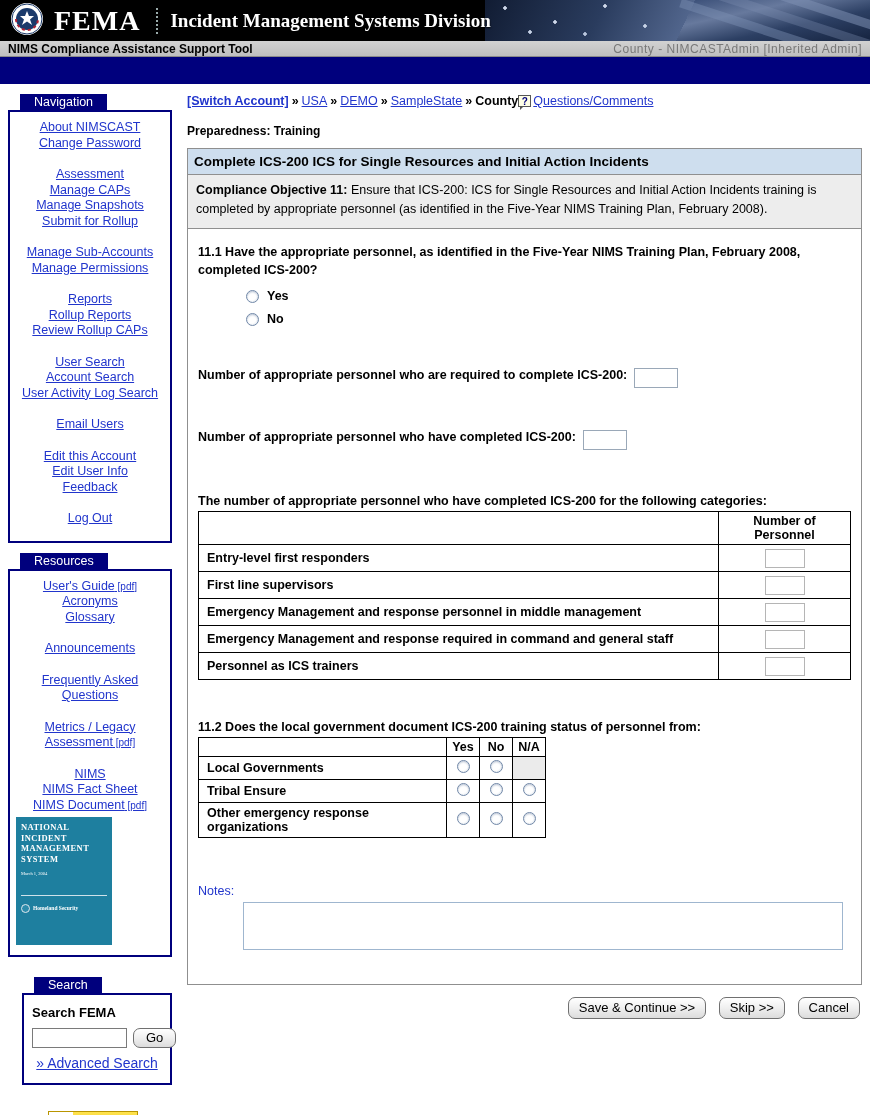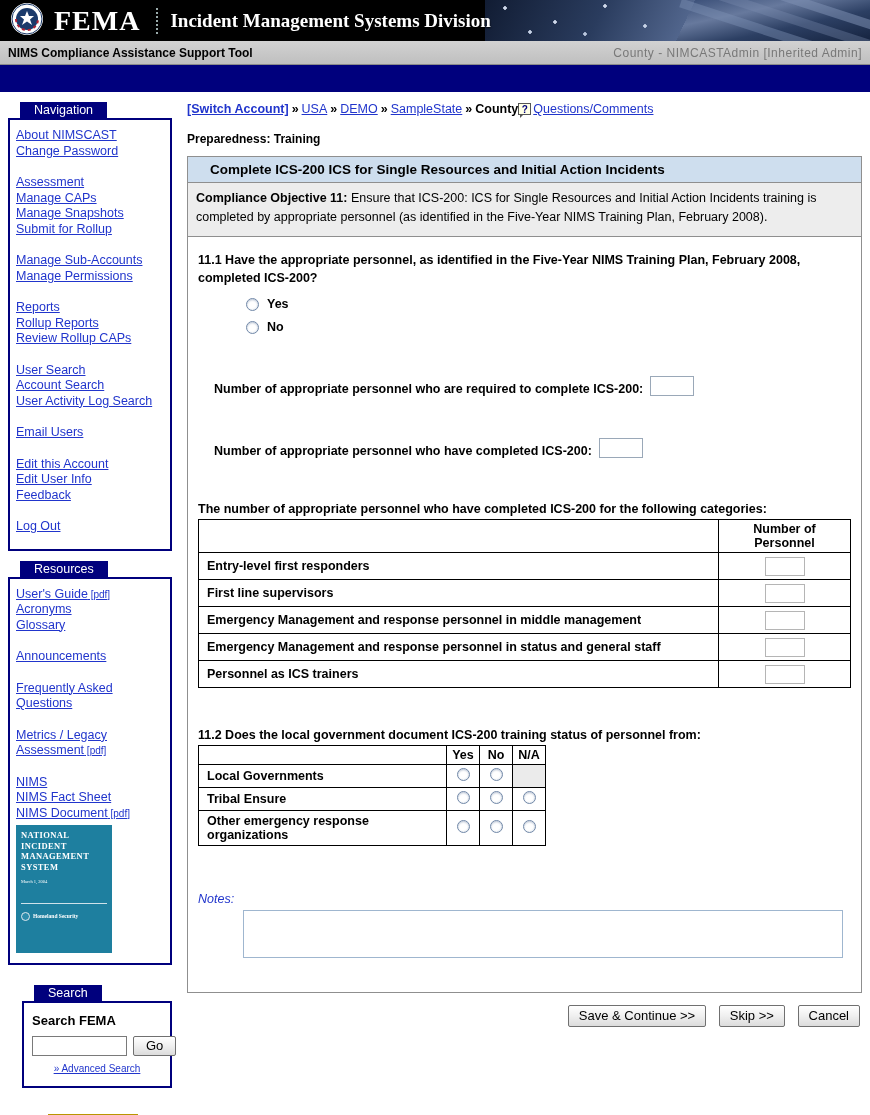--- a/index.html
+++ b/index.html
@@ -21,102 +21,102 @@
       linear-gradient(168deg, #223358 0%, #3a4f78 35%, #67799d 55%, #2c3f63 75%, #15233f 100%);
   }
   .flag .stripe { position:absolute; left:190px; top:-6px; width:230px; height:9px; background:#7d90b3; opacity:.55; transform:rotate(18deg); }
   .flag .stripe2 { top:14px; opacity:.35; }
   .flag .stripe3 { top:34px; opacity:.45; }
   .seal { margin-left:10px; flex:0 0 auto; }
   .fema-logo { color:#fff; font-family:"Liberation Serif","DejaVu Serif",serif; font-weight:bold; font-size:28px; letter-spacing:1px; margin-left:10px; position:relative; z-index:2; }
   .hdr-divider { height:26px; border-left:2px dotted #9aa; margin:0 12px 0 16px; position:relative; z-index:2; }
   .division { color:#fff; font-family:"Liberation Serif","DejaVu Serif",serif; font-weight:bold; font-size:19px; position:relative; z-index:2; white-space:nowrap; text-shadow:0 1px 2px #000; }
 
-  .appbar { height:24px; background:linear-gradient(#d2d2d2,#bfbfbf); display:flex; justify-content:space-between; align-items:center; padding:0 8px; border-bottom:1px solid #8a8a8a; }
+  .appbar { height:16px; background:linear-gradient(#d2d2d2,#bfbfbf); display:flex; justify-content:space-between; align-items:center; padding:0 8px; border-bottom:1px solid #8a8a8a; }
   .appbar .app-title { font-weight:bold; font-size:12px; }
   .appbar .acct { color:#787878; font-size:12px; letter-spacing:.5px; }
   .navybar { height:27px; background:#00007d; }
 
   
   .wrap { display:flex; align-items:flex-start; padding:10px 8px 0 8px; }
   .sidebar { width:164px; flex:0 0 164px; }
   .content { flex:1; margin-left:15px; margin-right:0; }
 
   
   .side-tab { display:inline-block; background:#00007d; color:#fff; font-size:12.5px; padding:1px 14px 2px 14px; margin-left:12px; position:relative; z-index:2; }
   .side-box { border:2px solid #00007d; background:#fff; padding:8px 6px 10px 6px; margin-top:-1px; font-size:12.5px; }
   .side-box .grp { margin-bottom:16px; }
   .side-box .grp:last-child { margin-bottom:4px; }
-  .side-box a { display:block; line-height:15.5px; }
+  .side-box a { display:block; line-height:15.5px;text-align:center; }
   .pdf-sfx { font-size:10px; }
   .side-section { margin-bottom:10px; }
 
   .book { width:96px; height:128px; background:#1e7f9f; color:#fff; padding:5px 5px; font-family:"Liberation Serif","DejaVu Serif",serif; margin-top:2px; position:relative; }
   .book .bk-title { font-size:8.5px; font-weight:bold; letter-spacing:.4px; line-height:1.25; }
   .book .bk-date { font-size:4.5px; margin-top:6px; }
   .book .bk-seal { display:flex; align-items:center; gap:3px; margin-top:28px; }
   .book .bk-seal .circ { width:9px; height:9px; border-radius:50%; border:1px solid #dfe8ee; background:#2d8cab; }
   .book .bk-agency { font-size:5.5px; font-weight:bold; line-height:1.1; }
   .book .bk-line { position:absolute; left:5px; right:5px; top:78px; border-top:1px solid #cfe2ea; }
 
   .search-box { border:2px solid #00007d; background:#fff; padding:10px 8px 12px 8px; margin-top:-1px; }
   .search-label { font-weight:bold; font-size:13px; margin-bottom:8px; }
   .search-row { display:flex; align-items:center; gap:6px; }
   .search-row input { width:95px; height:20px; border:1px solid #7a7a7a; font-size:12px; padding:0 3px; }
-  .adv-link { display:block; text-align:center; margin-top:7px; font-size:10px; }
-
-  .btn { font-size:13px; font-family:"Liberation Sans",sans-serif; color:#000; padding:2px 10px 3px 10px; background:linear-gradient(#ffffff,#f1f1f1 45%,#dcdcdc); border:1px solid #707070; border-radius:2px; cursor:pointer; }
+  .adv-link { display:block; text-align:center; margin-top:7px; font-size:14px; }
+
+  .btn { font-size:13px; font-family:"Liberation Sans",sans-serif; color:#000; padding:2px 10px 3px 10px; background:linear-gradient(#ffffff,#f1f1f1 45%,#dcdcdc); border:1px solid #707070; border-radius:7px; cursor:pointer; }
   .btn-go { padding:1px 12px 2px 12px; }
 
   .adobe { width:90px; height:31px; display:flex; margin:26px 0 0 40px; border:1px solid #b99500; background:linear-gradient(#ffe34d,#e0a900); overflow:hidden; }
   .adobe .a-left { width:24px; background:#fff; display:flex; flex-direction:column; align-items:center; justify-content:center; }
   .adobe .a-right { flex:1; padding:2px 3px; font-family:"Liberation Serif","DejaVu Serif",serif; line-height:1; }
 
   
   .crumb-row { display:flex; align-items:flex-start; font-size:12.5px; }
   .crumbs a { font-size:12.5px; }
   .crumbs .switch { font-weight:bold; }
   .crumbs .sep { color:#000; font-weight:bold; margin:0 3px; }
   .crumbs .current { font-weight:bold; }
   .qc { display:flex; align-items:center; gap:2px; white-space:nowrap; margin-right:20px; }
   .qc-icon { width:13px; height:12px; border:1px solid #555; background:#ffffe6; color:#00007d; font-size:10px; font-weight:bold; text-align:center; line-height:12px; position:relative; display:inline-block; }
   .qc-icon::after { content:""; position:absolute; left:1px; bottom:-4px; border:2px solid transparent; border-top-color:#555; border-left-color:#555; }
 
   .page-title { font-size:12px; font-weight:bold; margin:16px 0 10px 0; }
 
   
   .panel { border:1px solid #8f8f8f; }
-  .panel-header { background:#cedeee; border-bottom:1px solid #8f8f8f; font-weight:bold; font-size:13.5px; padding:5px 22px; }
+  .panel-header { background:#cedeee; border-bottom:1px solid #8f8f8f; font-weight:bold; font-size:13.5px; padding:5px 6px; }
   .panel-objective { background:#ededed; border-bottom:1px solid #8f8f8f; font-size:12.5px; line-height:1.5; padding:6px 8px 9px 8px; }
   .panel-body { background:#fff; padding:14px 10px 34px 10px; font-size:12.5px; }
   .q-label { font-weight:bold; line-height:1.5; }
   .radio-row { display:flex; align-items:center; gap:8px; margin:9px 0 0 48px; font-weight:bold; }
   .radio { width:13px; height:13px; border-radius:50%; border:1px solid #7188a8; background:radial-gradient(circle at 35% 30%, #fff 55%, #dfe6ee); box-shadow:inset 0 1px 2px #b9c4d4; display:inline-block; cursor:pointer; }
-  .inline-field { margin-top:42px; font-weight:bold; display:flex; align-items:flex-end; gap:7px;margin-left:16px; }
+  .inline-field { margin-top:42px; font-weight:bold; display:flex; align-items:flex-start; gap:7px; }
   .num-input { width:44px; height:20px; border:1px solid #9aa8b8; font-size:12px; padding:0 3px; }
 
   .cat-caption { font-weight:bold; margin-top:44px; }
   table.cats { border-collapse:collapse; width:100%; margin-top:3px; }
   table.cats th, table.cats td { border:1px solid #000; }
   table.cats th.blank { width:auto; }
   table.cats th.noph { width:132px; font-size:12.5px; font-weight:bold; text-align:center; padding:2px 4px; }
   table.cats td.cat { font-weight:bold; padding:6px 8px; }
   table.cats td.val { text-align:center; padding:3px 0; }
   table.cats td.val input { width:40px; height:19px; border:1px solid #b5b5b5; }
 
   .q2-label { font-weight:bold; margin-top:40px; }
   table.yn { border-collapse:collapse; margin-top:3px; }
   table.yn th, table.yn td { border:1px solid #000; font-size:12.5px; }
   table.yn th { font-weight:bold; text-align:center; width:33px; padding:2px 4px; }
   table.yn th.rowlab { width:248px; }
   table.yn td.rowlab { font-weight:bold; padding:3px 8px; }
   table.yn td.cell { text-align:center; padding:3px 0; }
   table.yn td.na-dis { background:#ebebeb; }
 
-  .notes-label { color:#2135cc; margin-top:46px; font-size:12.5px;font-style:italic; }
+  .notes-label { color:#2135cc; margin-top:46px; font-size:12.5px; }
   .notes-area { display:block; width:600px; height:48px; margin:4px 0 0 45px; border:1px solid #9fb6cf; resize:none; font-family:"Liberation Sans",sans-serif; font-size:12px; }
 
   .btn-row { text-align:right; margin:12px 2px 0 0; }
   .btn-row .btn { margin-left:9px; }
 </style>
 </head>
 <body>
 
 <div class="topbar">
   <div class="flag">
@@ -303,21 +303,21 @@
               </tr>
               <tr>
                 <td class="cat">First line supervisors</td>
                 <td class="val"><input type="text" style=""></td>
               </tr>
               <tr>
                 <td class="cat">Emergency Management and response personnel in middle management</td>
                 <td class="val"><input type="text" style=""></td>
               </tr>
               <tr>
-                <td class="cat">Emergency Management and response personnel in status and general staff</td>
+                <td class="cat">Emergency Management and response required in command and general staff</td>
                 <td class="val"><input type="text" style=""></td>
               </tr>
               <tr>
                 <td class="cat">Personnel as ICS trainers</td>
                 <td class="val"><input type="text" style=""></td>
               </tr>
             </tbody>
         </table>
 
         <div class="q2-label">11.2 Does the local government document ICS-200 training status of personnel from:</div>

